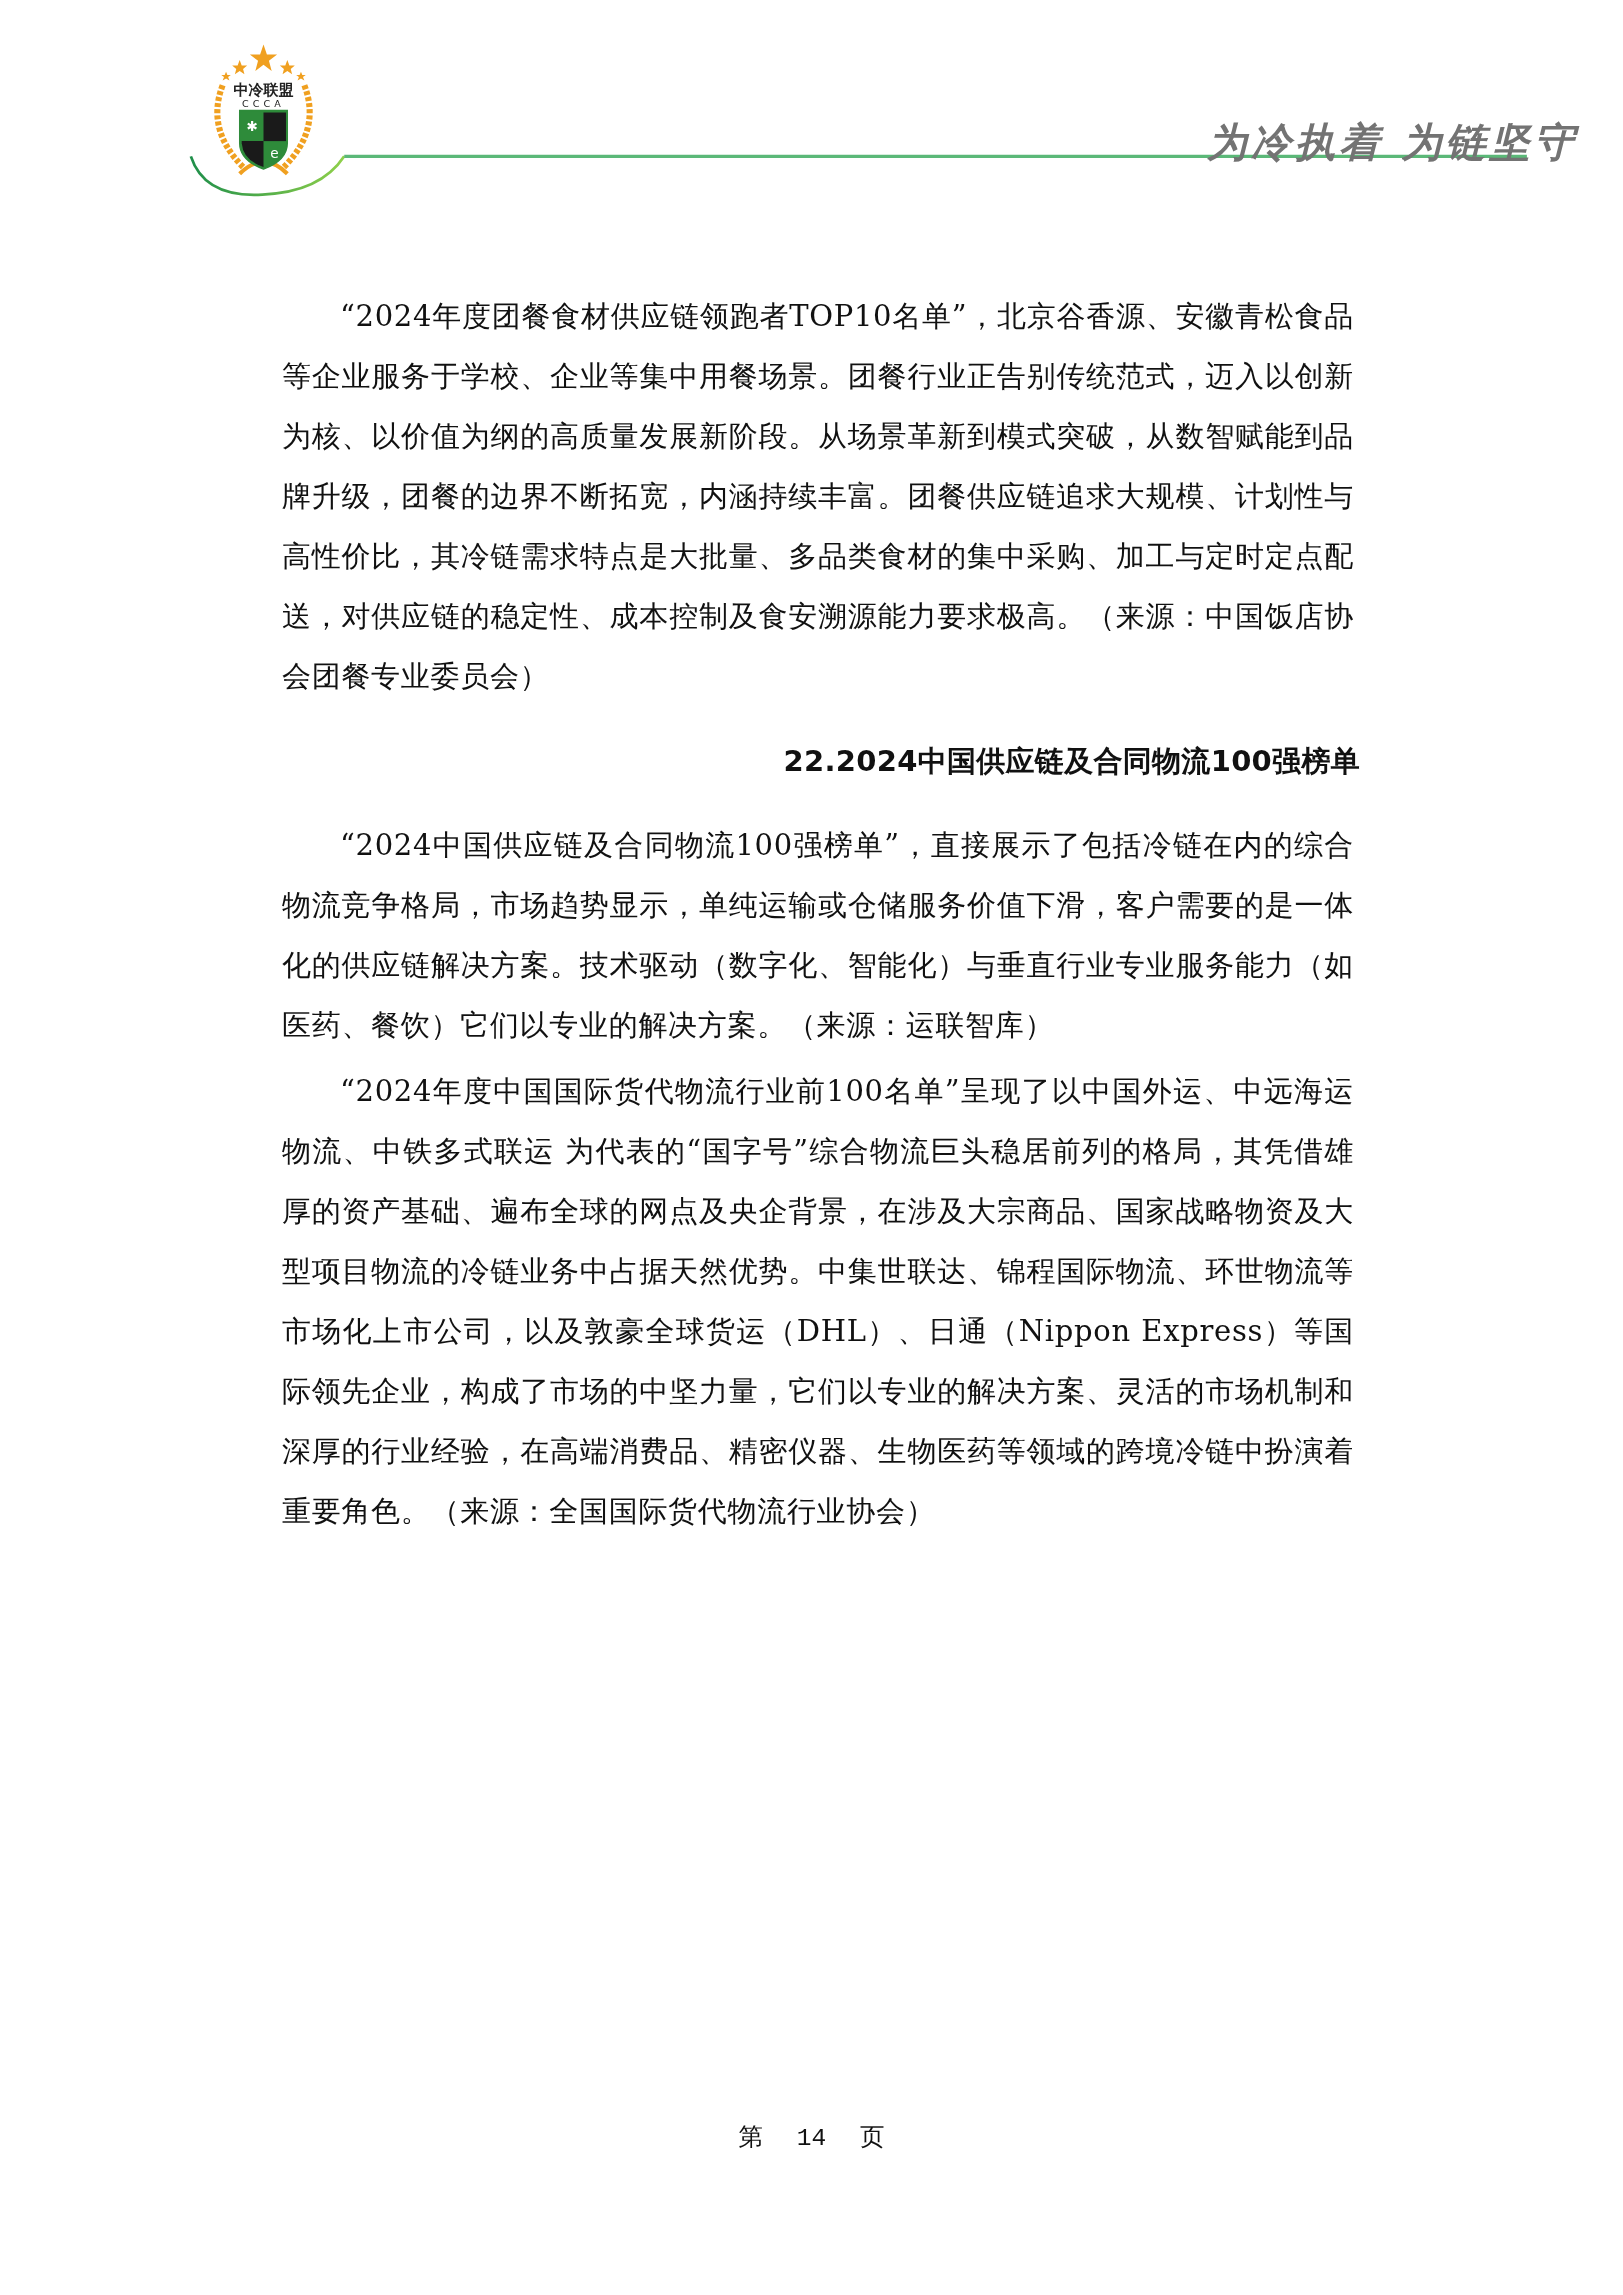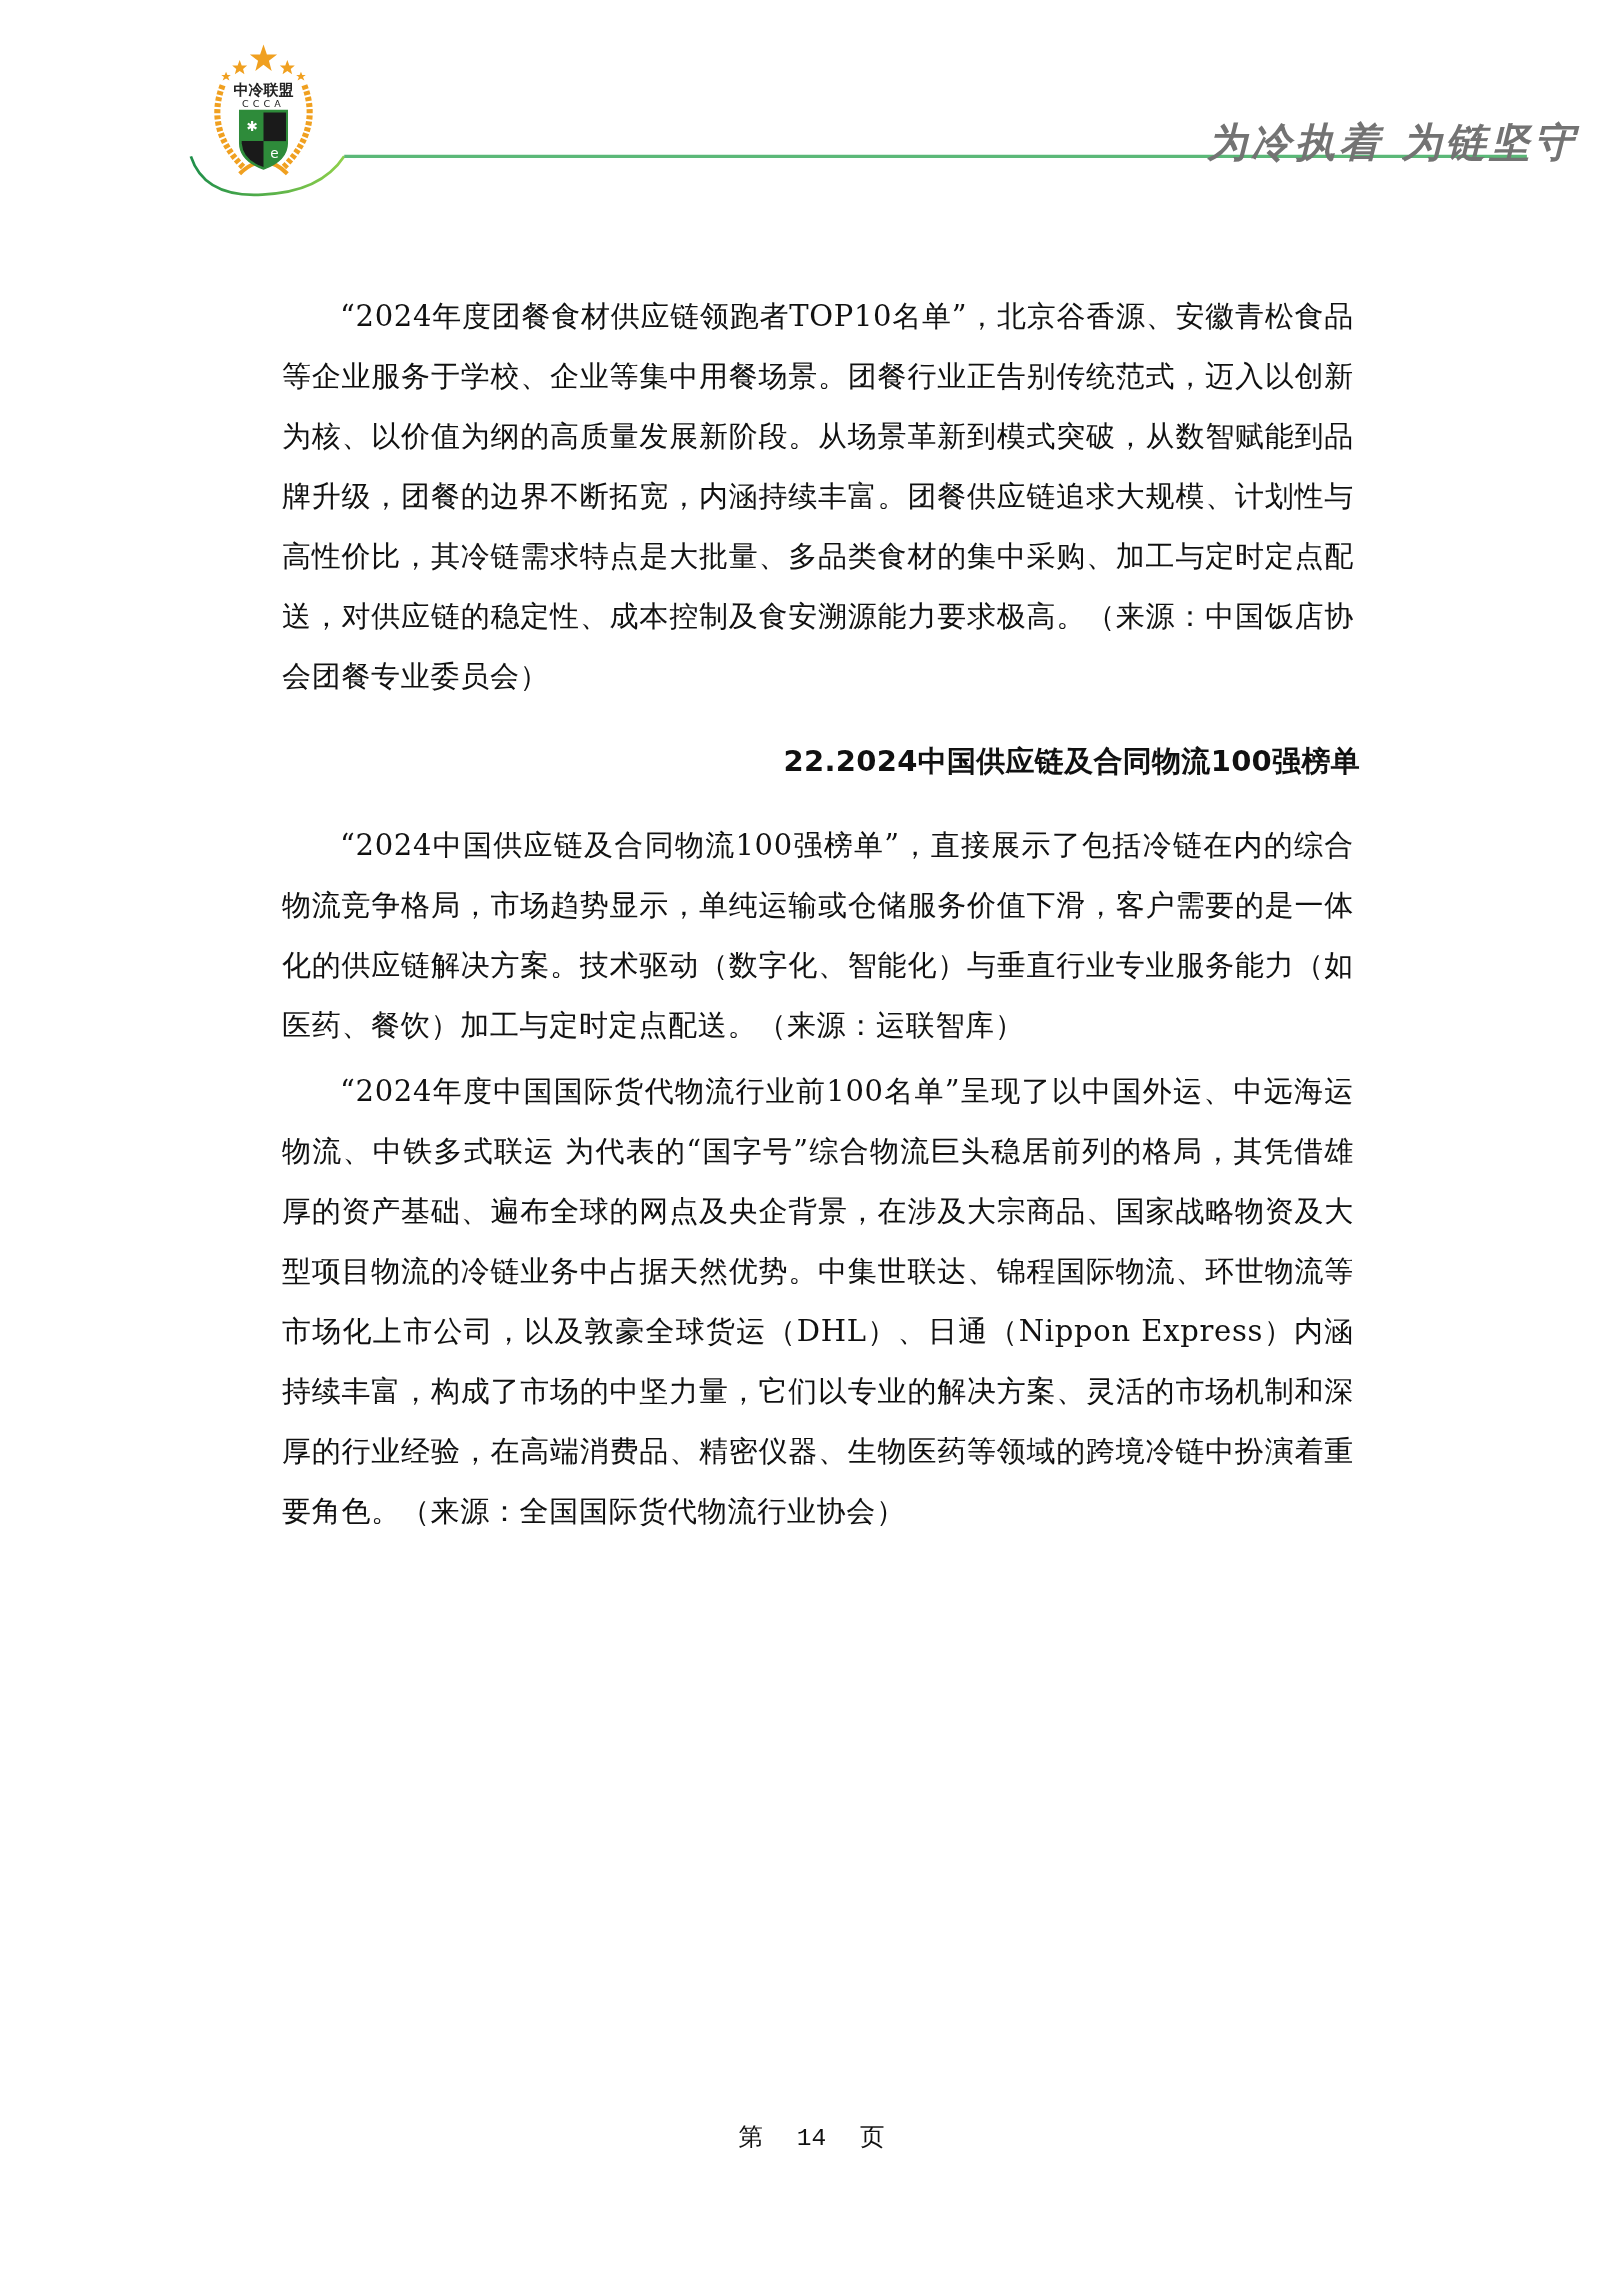--- a/index.html
+++ b/index.html
@@ -67,25 +67,25 @@
   <div class="slogan">为冷执着  为链坚守</div>
 </div>
 
 <div class="content">
   <section>
     <p class="para">“2024年度团餐食材供应链领跑者TOP10名单”，北京谷香源、安徽青松食品等企业服务于学校、企业等集中用餐场景。团餐行业正告别传统范式，迈入以创新为核、以价值为纲的高质量发展新阶段。从场景革新到模式突破，从数智赋能到品牌升级，团餐的边界不断拓宽，内涵持续丰富。团餐供应链追求大规模、计划性与高性价比，其冷链需求特点是大批量、多品类食材的集中采购、加工与定时定点配送，对供应链的稳定性、成本控制及食安溯源能力要求极高。（来源：中国饭店协会团餐专业委员会）</p>
   </section>
 
   <section>
     <h2 class="heading">22.2024中国供应链及合同物流100强榜单</h2>
-    <p class="para">“2024中国供应链及合同物流100强榜单”，直接展示了包括冷链在内的综合物流竞争格局，市场趋势显示，单纯运输或仓储服务价值下滑，客户需要的是一体化的供应链解决方案。技术驱动（数字化、智能化）与垂直行业专业服务能力（如医药、餐饮）加工与定时定点配送。（来源：运联智库）</p>
+    <p class="para">“2024中国供应链及合同物流100强榜单”，直接展示了包括冷链在内的综合物流竞争格局，市场趋势显示，单纯运输或仓储服务价值下滑，客户需要的是一体化的供应链解决方案。技术驱动（数字化、智能化）与垂直行业专业服务能力（如医药、餐饮）它们以专业的解决方案。（来源：运联智库）</p>
   </section>
 
   <section>
-    <p class="para">“2024年度中国国际货代物流行业前100名单”呈现了以中国外运、中远海运物流、中铁多式联运 为代表的“国字号”综合物流巨头稳居前列的格局，其凭借雄厚的资产基础、遍布全球的网点及央企背景，在涉及大宗商品、国家战略物资及大型项目物流的冷链业务中占据天然优势。中集世联达、锦程国际物流、环世物流等市场化上市公司，以及敦豪全球货运（DHL）、日通（Nippon Express）内涵持续丰富，构成了市场的中坚力量，它们以专业的解决方案、灵活的市场机制和深厚的行业经验，在高端消费品、精密仪器、生物医药等领域的跨境冷链中扮演着重要角色。（来源：全国国际货代物流行业协会）</p>
+    <p class="para">“2024年度中国国际货代物流行业前100名单”呈现了以中国外运、中远海运物流、中铁多式联运 为代表的“国字号”综合物流巨头稳居前列的格局，其凭借雄厚的资产基础、遍布全球的网点及央企背景，在涉及大宗商品、国家战略物资及大型项目物流的冷链业务中占据天然优势。中集世联达、锦程国际物流、环世物流等市场化上市公司，以及敦豪全球货运（DHL）、日通（Nippon Express）等国际领先企业，构成了市场的中坚力量，它们以专业的解决方案、灵活的市场机制和深厚的行业经验，在高端消费品、精密仪器、生物医药等领域的跨境冷链中扮演着重要角色。（来源：全国国际货代物流行业协会）</p>
   </section>
 </div>
 
 <div class="footer">
   <span>第</span>
   <span>14</span>
   <span>页</span>
 </div>
 
 

